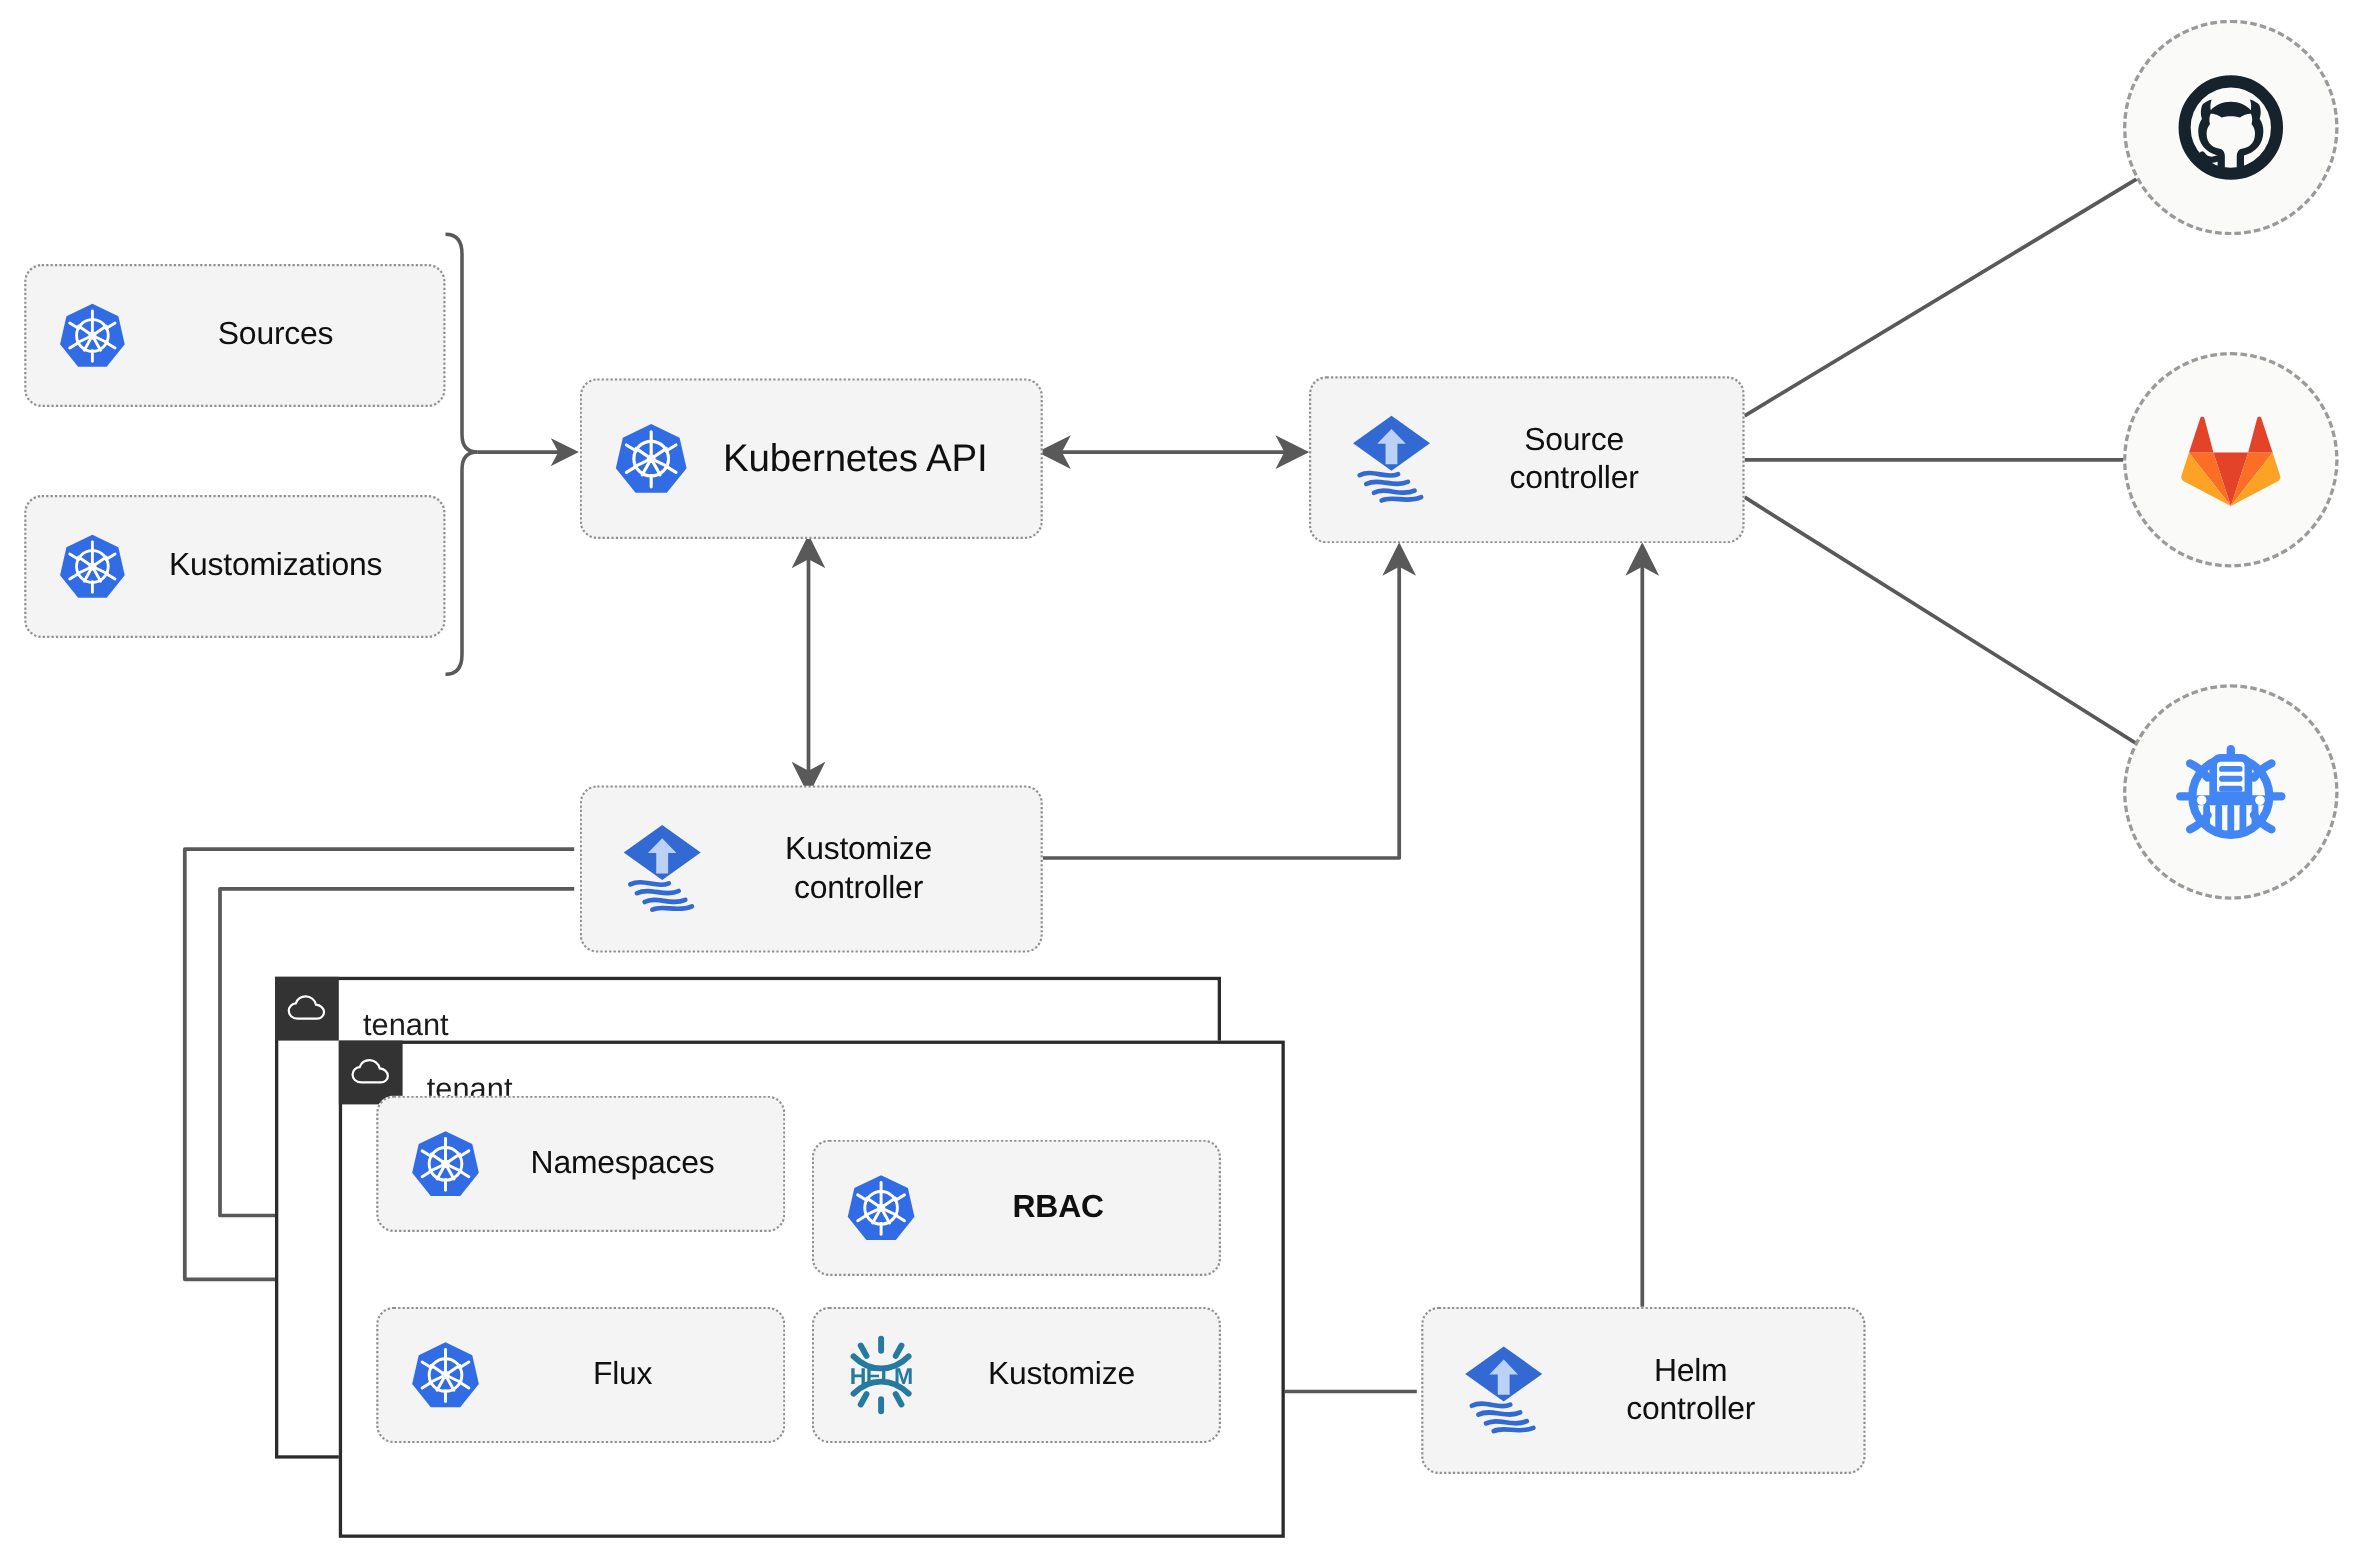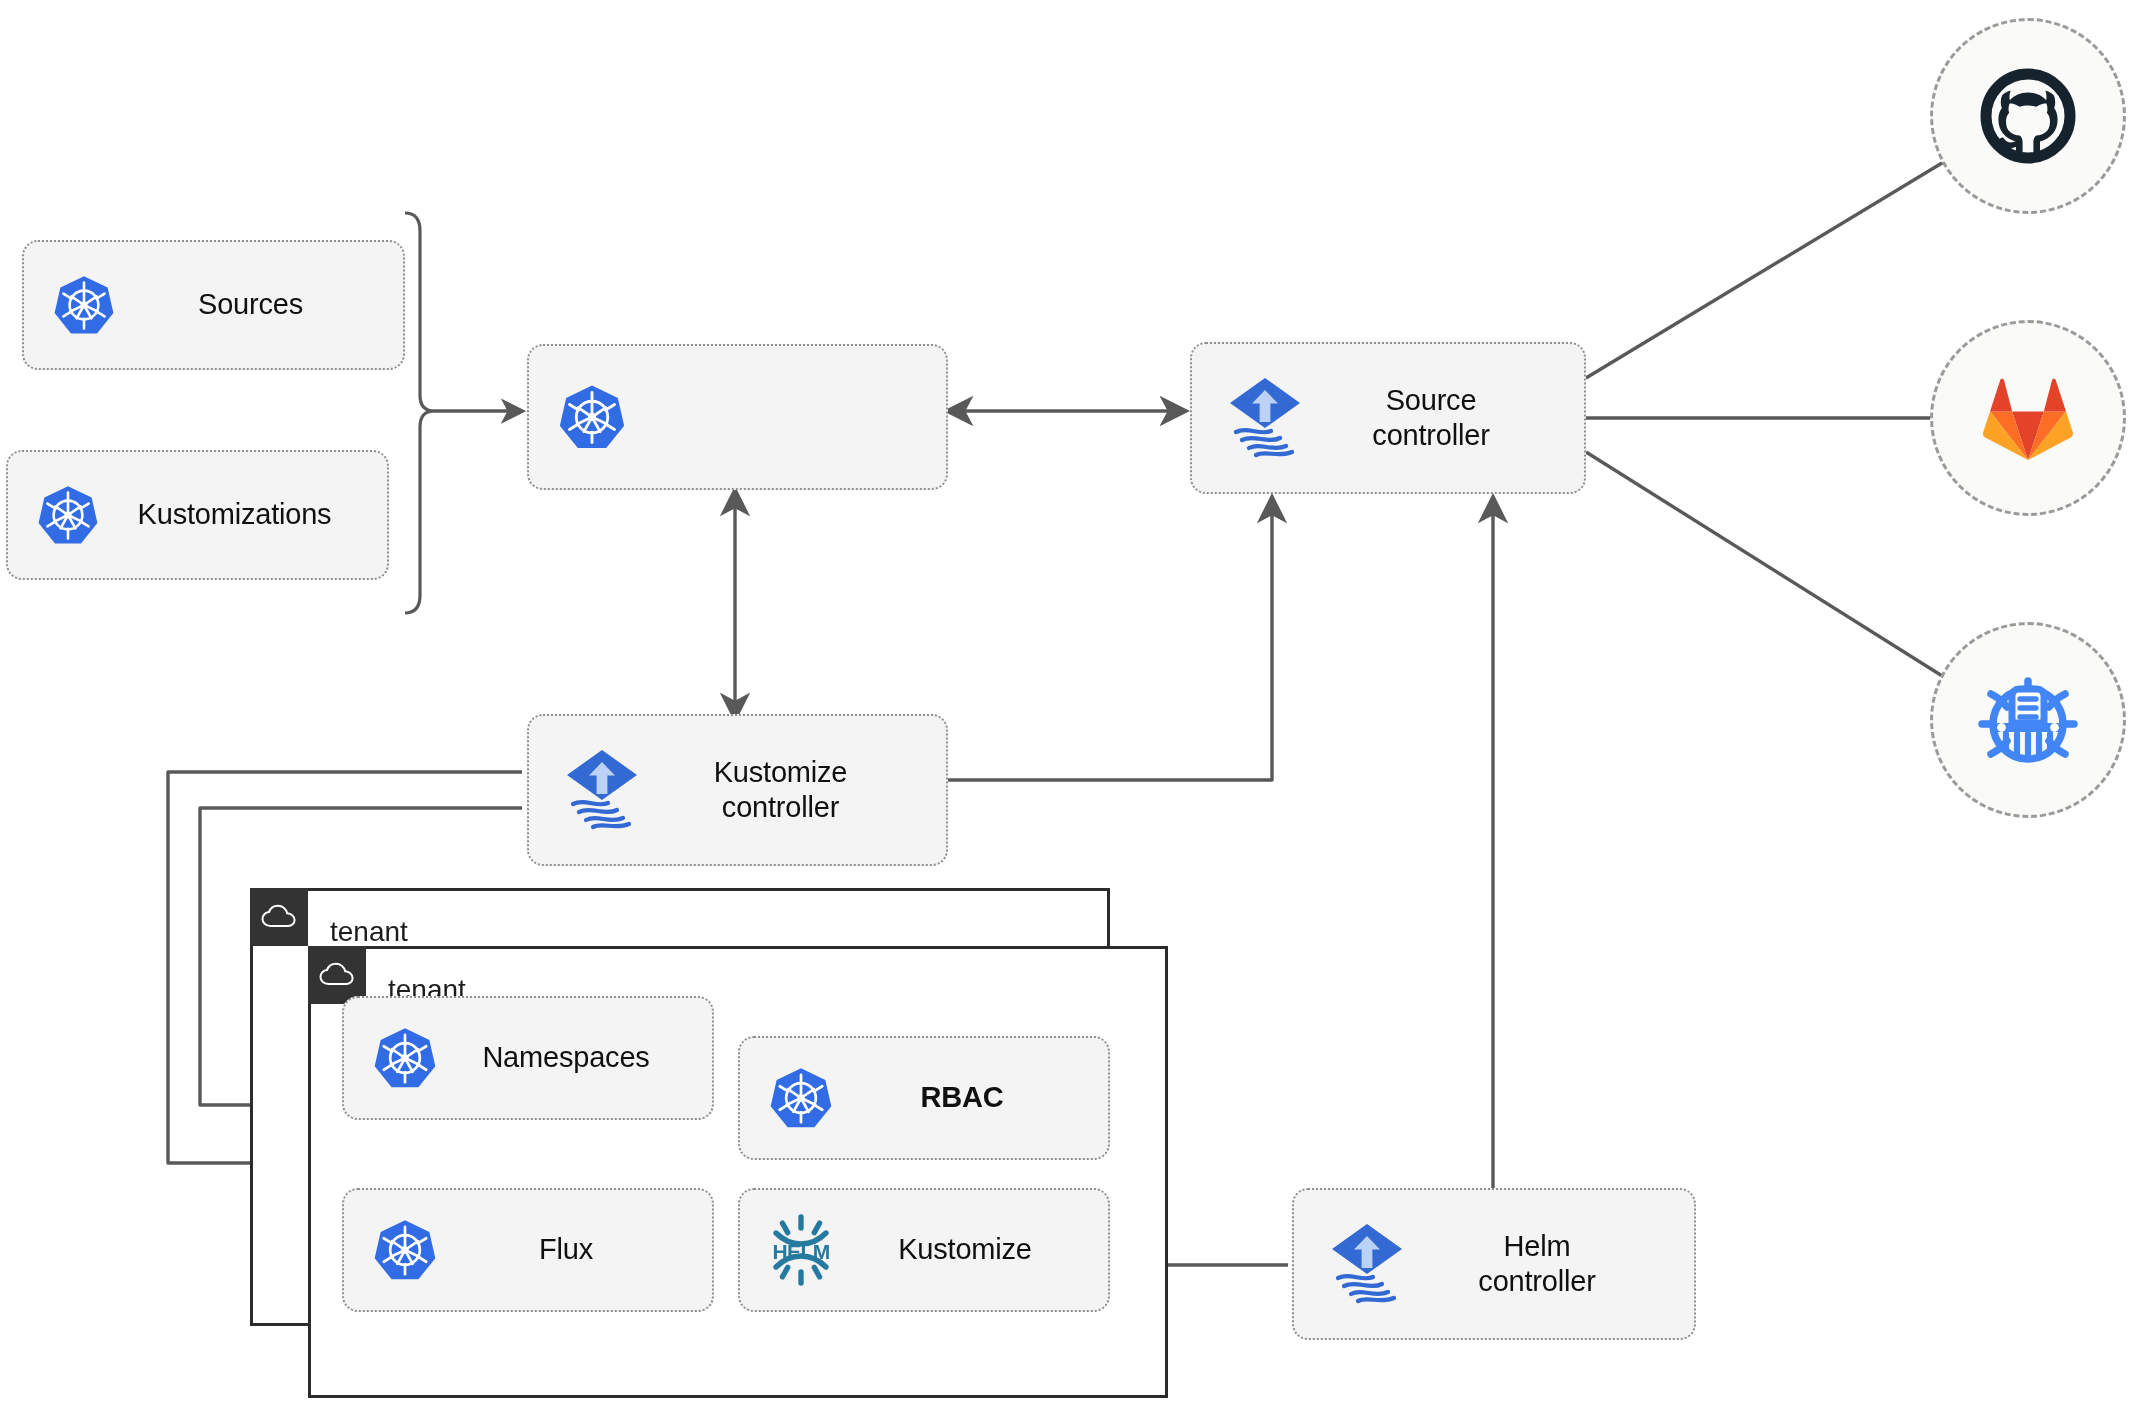--- a/index.html
+++ b/index.html
@@ -186,21 +186,21 @@
           <line x1="32" y1="32" x2="24.6" y2="45.4"></line>
           <line x1="32" y1="32" x2="18.2" y2="38.6"></line>
           <line x1="32" y1="32" x2="19.4" y2="23.4"></line>
         </g>
         <circle cx="32" cy="32" r="3.6" fill="#ffffff"></circle>
       </svg>
     </span>
     <span class="lbl">Sources</span>
   </div>
 
-  <div class="node chip" style="left:6px; top:450px; width:383px; height:130px;">
+  <div class="node chip" style="left:22px; top:450px; width:383px; height:130px;">
     <span class="ico">
       <svg width="64" height="64" viewBox="0 0 64 64" aria-hidden="true">
         <path d="M32 3.2 L55.6 14.6 L61.4 40 L45 60.4 L19 60.4 L2.6 40 L8.4 14.6 Z" fill="#326CE5"></path>
         <g stroke="#ffffff" stroke-width="2.6" fill="none" stroke-linecap="round">
           <circle cx="32" cy="32" r="14.4"></circle>
           <line x1="32" y1="9.6" x2="32" y2="18.2"></line>
           <line x1="32" y1="45.8" x2="32" y2="55.4"></line>
           <line x1="11.4" y1="20.6" x2="19.6" y2="25.6"></line>
           <line x1="44.4" y1="38.4" x2="52.6" y2="43.4"></line>
           <line x1="11.4" y1="43.4" x2="19.6" y2="38.4"></line>
@@ -235,20 +235,21 @@
           <line x1="32" y1="32" x2="44.6" y2="23.4"></line>
           <line x1="32" y1="32" x2="45.8" y2="38.6"></line>
           <line x1="32" y1="32" x2="39.4" y2="45.4"></line>
           <line x1="32" y1="32" x2="24.6" y2="45.4"></line>
           <line x1="32" y1="32" x2="18.2" y2="38.6"></line>
           <line x1="32" y1="32" x2="19.4" y2="23.4"></line>
         </g>
         <circle cx="32" cy="32" r="3.6" fill="#ffffff"></circle>
       </svg>
     </span>
+    <span class="lbl" style="font-size:35px;">Kubernetes API</span>
   </div>
 
   <div class="node ctrl" style="left:1190px; top:342px; width:396px; height:152px;">
     <span class="ico">
       <svg width="78" height="84" viewBox="0 0 78 84" aria-hidden="true">
         <path d="M39 2 L74 27 L39 52 L4 27 Z" fill="#3269D3"></path>
         <path d="M39 14 L52 27.5 L44.4 27.5 L44.4 46 L33.6 46 L33.6 27.5 L26 27.5 Z" fill="#BBD1F5"></path>
         <g fill="none" stroke="#3269D3" stroke-width="4.2" stroke-linecap="round">
           <path d="M10 56 C22 50, 34 60, 45 55"></path>
           <path d="M16 64 C28 58, 42 68, 54 62"></path>

